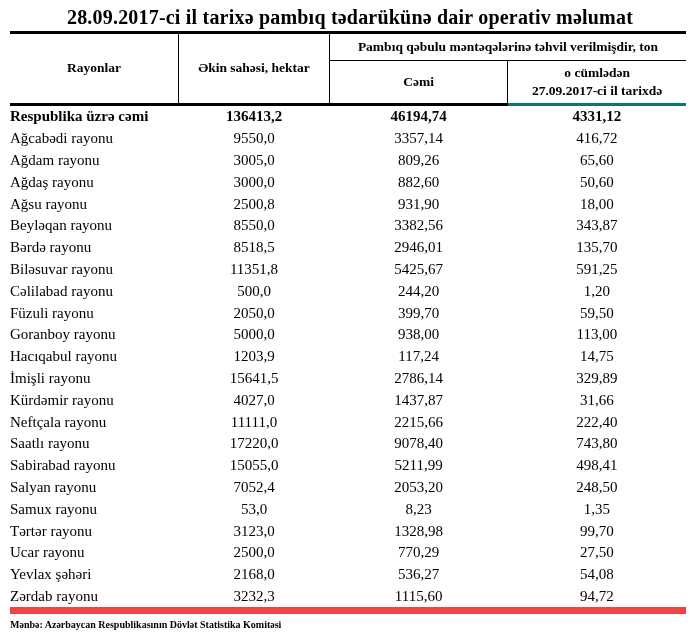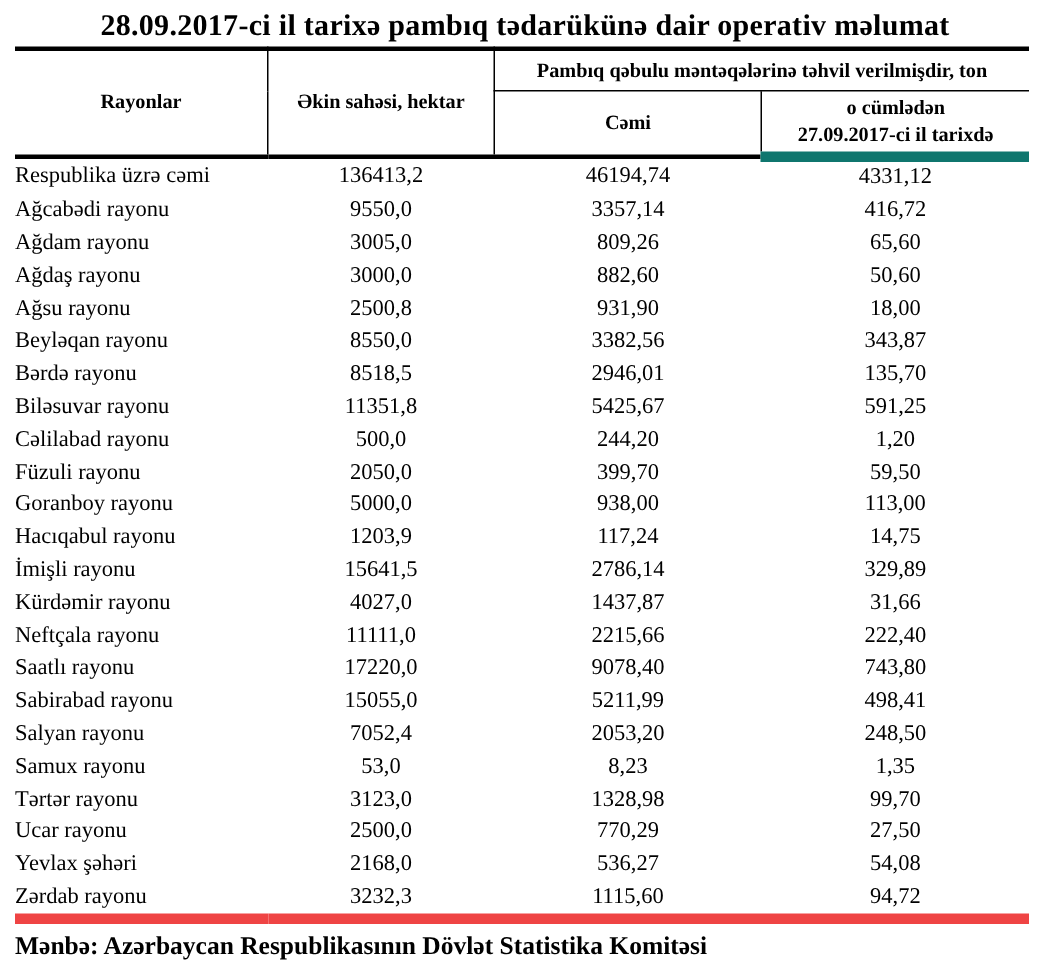--- a/index.html
+++ b/index.html
@@ -31,35 +31,35 @@
     font-size: 13.5px;
     text-align: center;
     vertical-align: middle;
     padding: 0;
     line-height: 1.35;
   }
   .th-rayonlar   { width: 168px; border-right: 1.5px solid #000; border-bottom: 3px solid #000; }
   .th-ekin       { width: 150px; border-right: 1.5px solid #000; border-bottom: 3px solid #000; }
   .th-span       { border-bottom: 1.5px solid #000; height: 26px; }
   .th-cemi       { width: 175px; border-right: 1.5px solid #000; border-bottom: 3px solid #000; height: 42px; }
-  .th-daily      { width: 183px; border-bottom: 7px solid #0f766e; }
+  .th-daily      { width: 183px; border-bottom: 3px solid #0f766e; }
   table.stat td {
     font-size: 15px;
     height: 21.8px;
     padding: 0;
     vertical-align: middle;
     white-space: nowrap;
   }
   td.c-name { text-align: left; padding-left: 3px; }
   td.c-num  { text-align: center; }
-  tbody tr:first-child td { font-weight: normal; }
+  tbody tr:first-child td { font-weight: bold; }
   tbody tr:last-child td  { border-bottom: 7px solid #ef4444; }
   .footer {
     margin: 5px 0 0 10px;
-    font-size: 17px;
+    font-size: 10px;
     font-weight: bold;
   }
 </style>
 </head>
 <body>
 
 <div class="title">28.09.2017-ci il tarixə pambıq tədarükünə dair operativ məlumat</div>
 
 <table class="stat">
   <thead>

